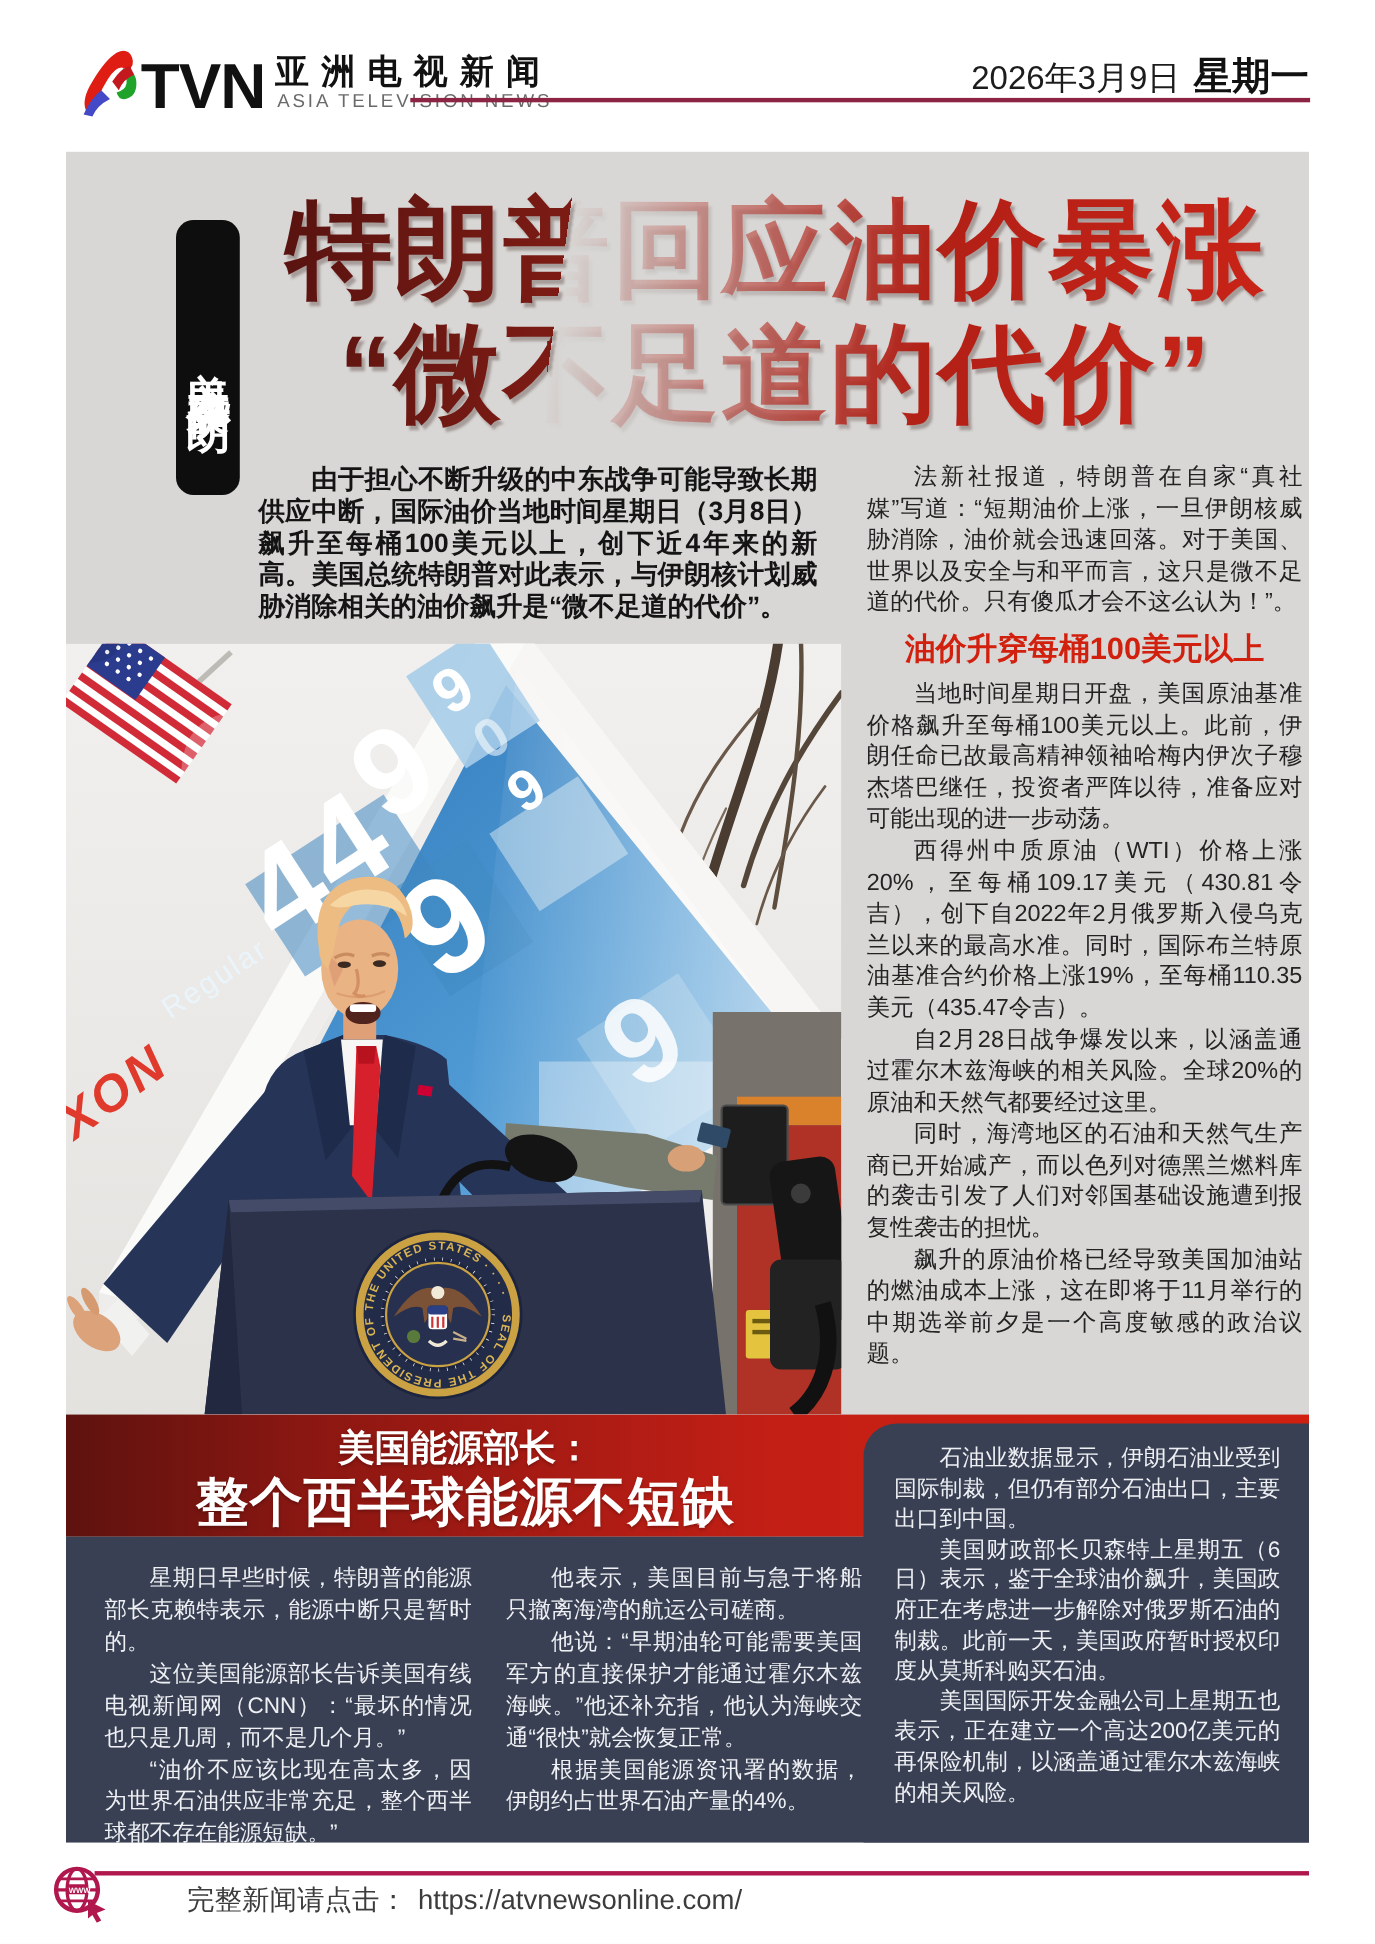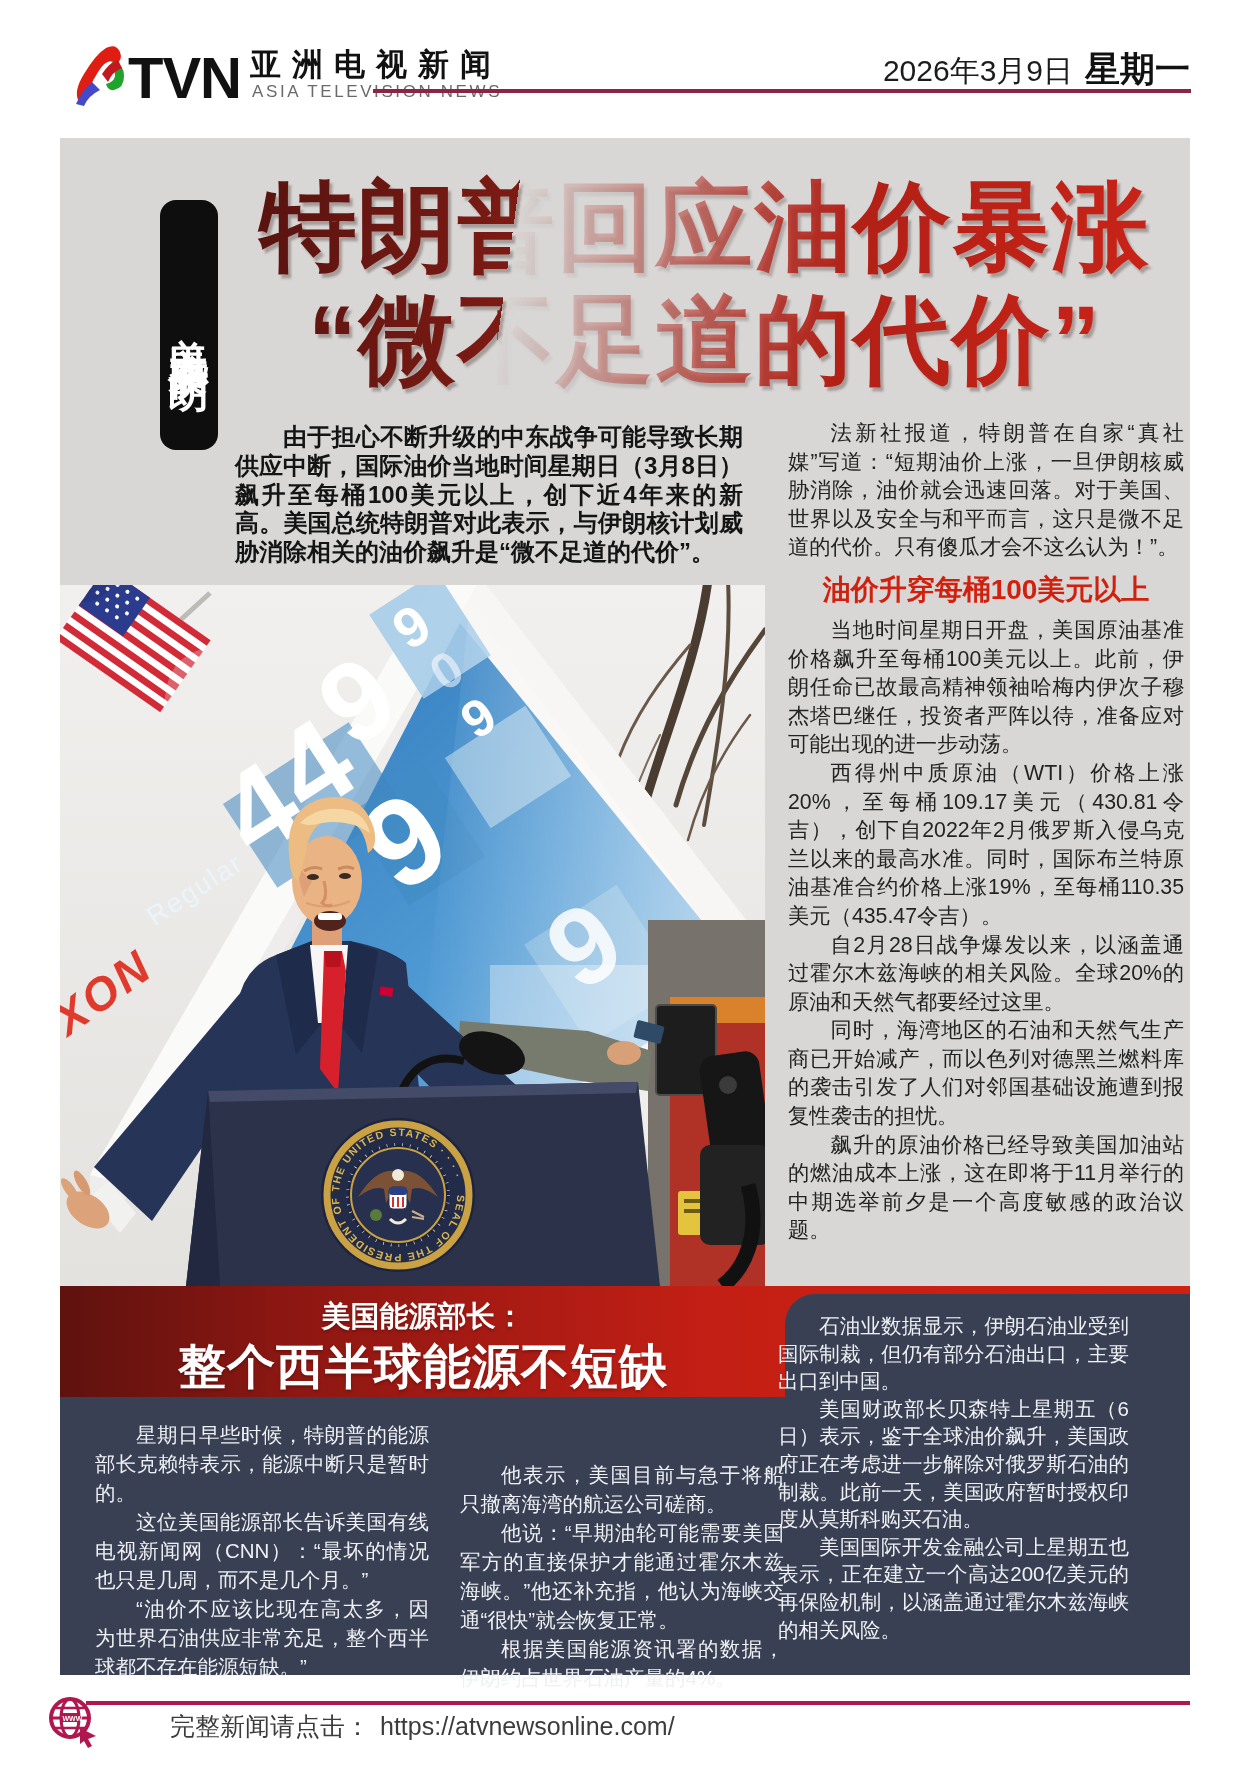--- a/index.html
+++ b/index.html
@@ -41,32 +41,32 @@
   .rightcol{left:788px;top:419px;width:396px;color:#232323;}
   .rightcol p{margin:0;font-size:21.3px;line-height:28.6px;font-weight:500;
         text-align:justify;text-indent:2em;}
   .subhead{margin:9px 0 7px 0;text-align:center;font-size:28px;font-weight:800;color:#d2200f;}
 
   
   .band{left:60px;top:1286px;width:1130px;height:111px;
         background:linear-gradient(90deg,#5e120e 0%,#8c1712 20%,#c41f15 58%,#d1200f 100%);}
   .banner-txt{left:60px;top:1293px;width:726px;text-align:center;color:#fff;font-weight:800;
         text-shadow:0 2px 3px rgba(0,0,0,.25);}
-  .banner-l1{font-size:29px;line-height:46px;}
+  .banner-l1{font-size:33px;line-height:46px;}
   .banner-l2{font-size:48px;line-height:56px;letter-spacing:1px;}
 
   
   .navy-right{left:785px;top:1294px;width:405px;height:381px;background:#3a4053;
         border-top-left-radius:30px;}
   .navy-bottom{left:60px;top:1397px;width:1130px;height:278px;background:#3a4053;}
   .bcol{color:#eef0f4;}
   .bcol p{margin:0;font-size:20.5px;line-height:29px;text-align:justify;text-indent:2em;}
   .col1{left:95px;top:1420px;width:334px;}
-  .col2{left:460px;top:1420px;width:324px;margin-top:40px;}
-  .col3{left:778px;top:1312px;width:351px;}
+  .col2{left:460px;top:1420px;width:324px;}
+  .col3{left:813px;top:1312px;width:351px;}
   .col3 p{line-height:27.6px;}
 
   
   .footer-rule{left:86px;top:1701px;width:1104px;height:4px;background:#b0174d;}
   .footer-txt{left:128px;top:1710px;font-size:25px;color:#3c3c3c;white-space:nowrap;margin-left:42px;}
   .footer-txt .url{margin-left:10px;}
 
   svg text{font-family:"Liberation Sans","DejaVu Sans",sans-serif;}
 </style>
 </head>

